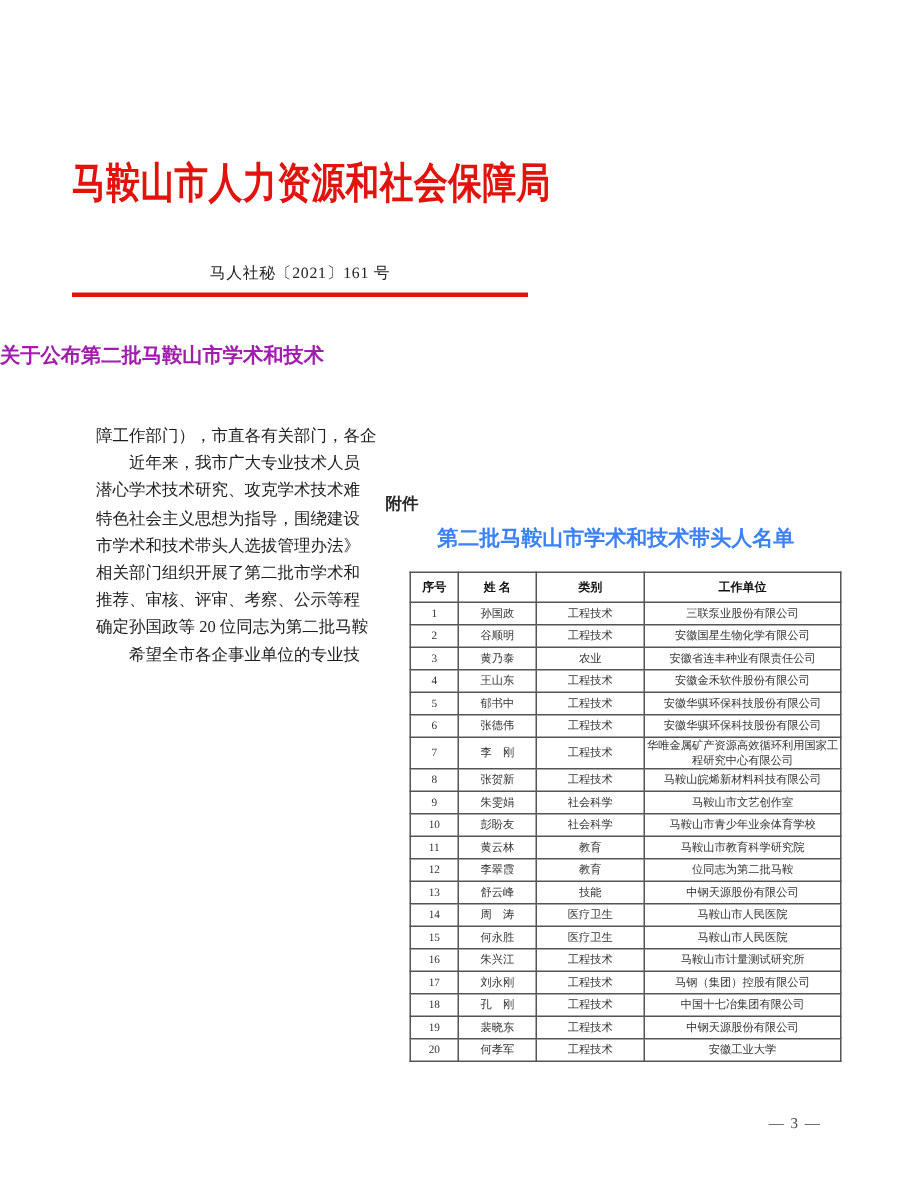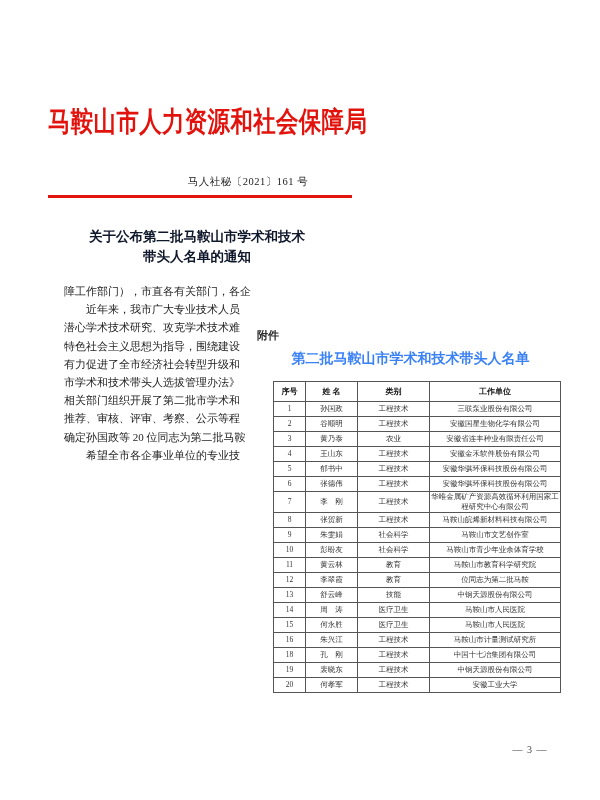--- a/index.html
+++ b/index.html
@@ -12,29 +12,29 @@
   }
   .agency{
     position:absolute;left:48px;top:103px;
     font-size:28px;font-weight:bold;white-space:nowrap;
     transform:scaleX(0.80);transform-origin:0 0;
     letter-spacing:0.5px;
   }
   .docnum{
     position:absolute;left:0;top:175px;width:400px;
     text-align:center;font-size:10.5px;color:#222;
-    letter-spacing:0.5px;white-space:nowrap;margin-left:48px;
+    letter-spacing:0.5px;white-space:nowrap;
   }
   .redrule{
     position:absolute;left:48px;top:195px;width:304px;height:3px;
   }
   .notice-title{
     position:absolute;left:0;top:227px;width:394px;
-    text-align:center;font-size:13.5px;font-weight:bold;
-    line-height:20px;color:#0f172a;
+    text-align:left;font-size:13.5px;font-weight:bold;
+    line-height:20px;color:#a21caf;
   }
   .body-text{
     position:absolute;left:64px;top:282px;width:205px;height:200px;
     overflow:hidden;font-size:11px;color:#1d1d1d;
   }
   .bline{height:18.2px;line-height:18.2px;white-space:nowrap;}
   .attach-label{
     position:absolute;left:257px;top:328px;
     font-size:11px;font-weight:600;color:#2a2a2a;
   }
@@ -75,29 +75,27 @@
 <div class="page">
 
   <div class="agency" style="color: rgb(226, 19, 13);">马鞍山市人力资源和社会保障局</div>
 
   <div class="docnum">马人社秘〔2021〕161 号</div>
 
   <div class="redrule" style="background: rgb(226, 19, 13);"></div>
 
   <div class="notice-title">
     <div>关于公布第二批马鞍山市学术和技术</div>
-    <div>带头人名单的通知</div>
   </div>
 
   <div class="body-text">
       <div class="bline">障工作部门），市直各有关部门，各企</div>
       <div class="bline">　　近年来，我市广大专业技术人员</div>
       <div class="bline">潜心学术技术研究、攻克学术技术难</div>
       <div class="bline">特色社会主义思想为指导，围绕建设</div>
-      <div class="bline">有力促进了全市经济社会转型升级和</div>
       <div class="bline">市学术和技术带头人选拔管理办法》</div>
       <div class="bline">相关部门组织开展了第二批市学术和</div>
       <div class="bline">推荐、审核、评审、考察、公示等程</div>
       <div class="bline">确定孙国政等 20 位同志为第二批马鞍</div>
       <div class="bline">　　希望全市各企事业单位的专业技</div>
     </div>
 
   <div class="attach-label">附件</div>
 
   <div class="table-title">第二批马鞍山市学术和技术带头人名单</div>
@@ -203,20 +201,26 @@
             <td>医疗卫生</td>
             <td>马鞍山市人民医院</td>
           </tr>
           <tr>
             <td>16</td>
             <td>朱兴江</td>
             <td>工程技术</td>
             <td>马鞍山市计量测试研究所</td>
           </tr>
           <tr>
+            <td>17</td>
+            <td>刘永刚</td>
+            <td>工程技术</td>
+            <td>马钢（集团）控股有限公司</td>
+          </tr>
+          <tr>
             <td>18</td>
             <td>孔　刚</td>
             <td>工程技术</td>
             <td>中国十七冶集团有限公司</td>
           </tr>
           <tr>
             <td>19</td>
             <td>裴晓东</td>
             <td>工程技术</td>
             <td>中钢天源股份有限公司</td>

